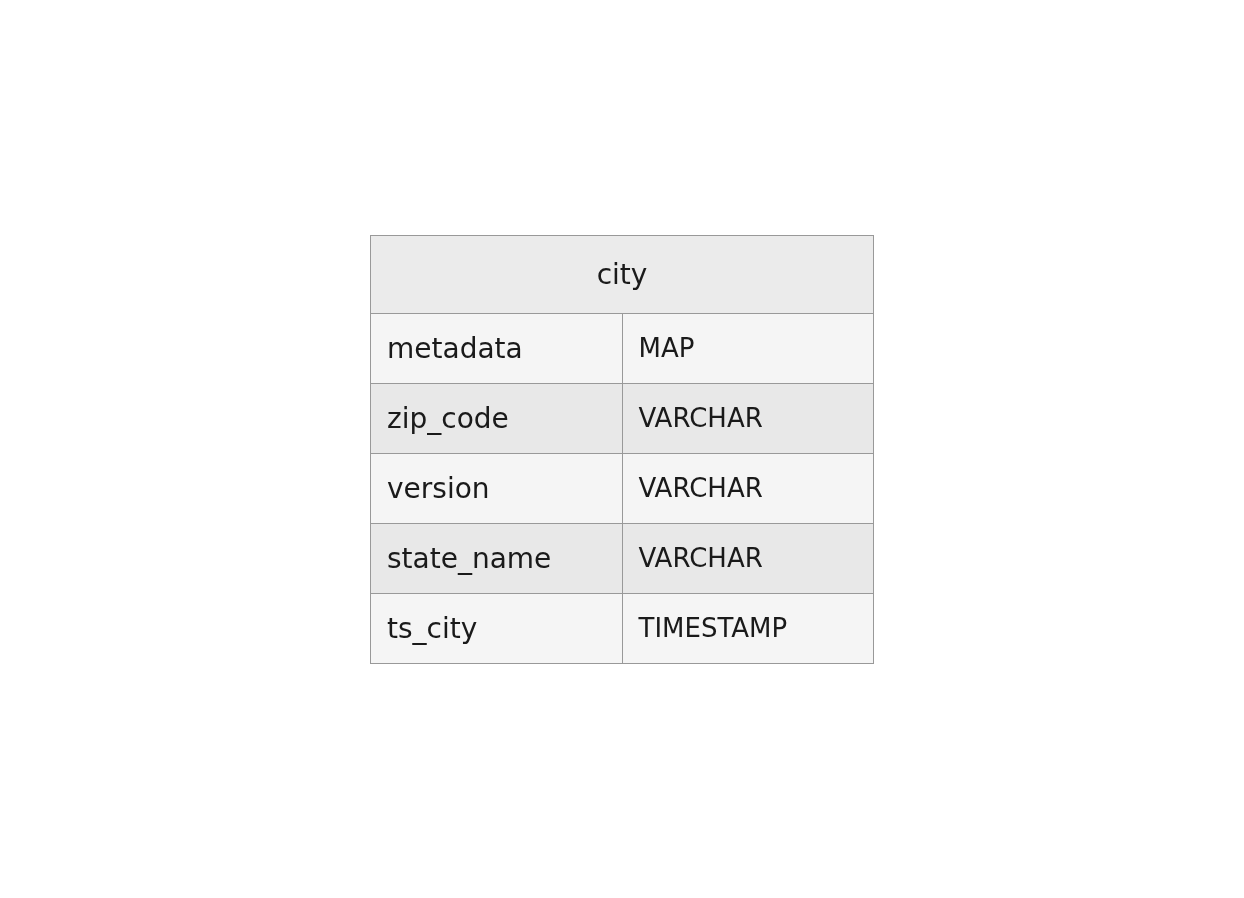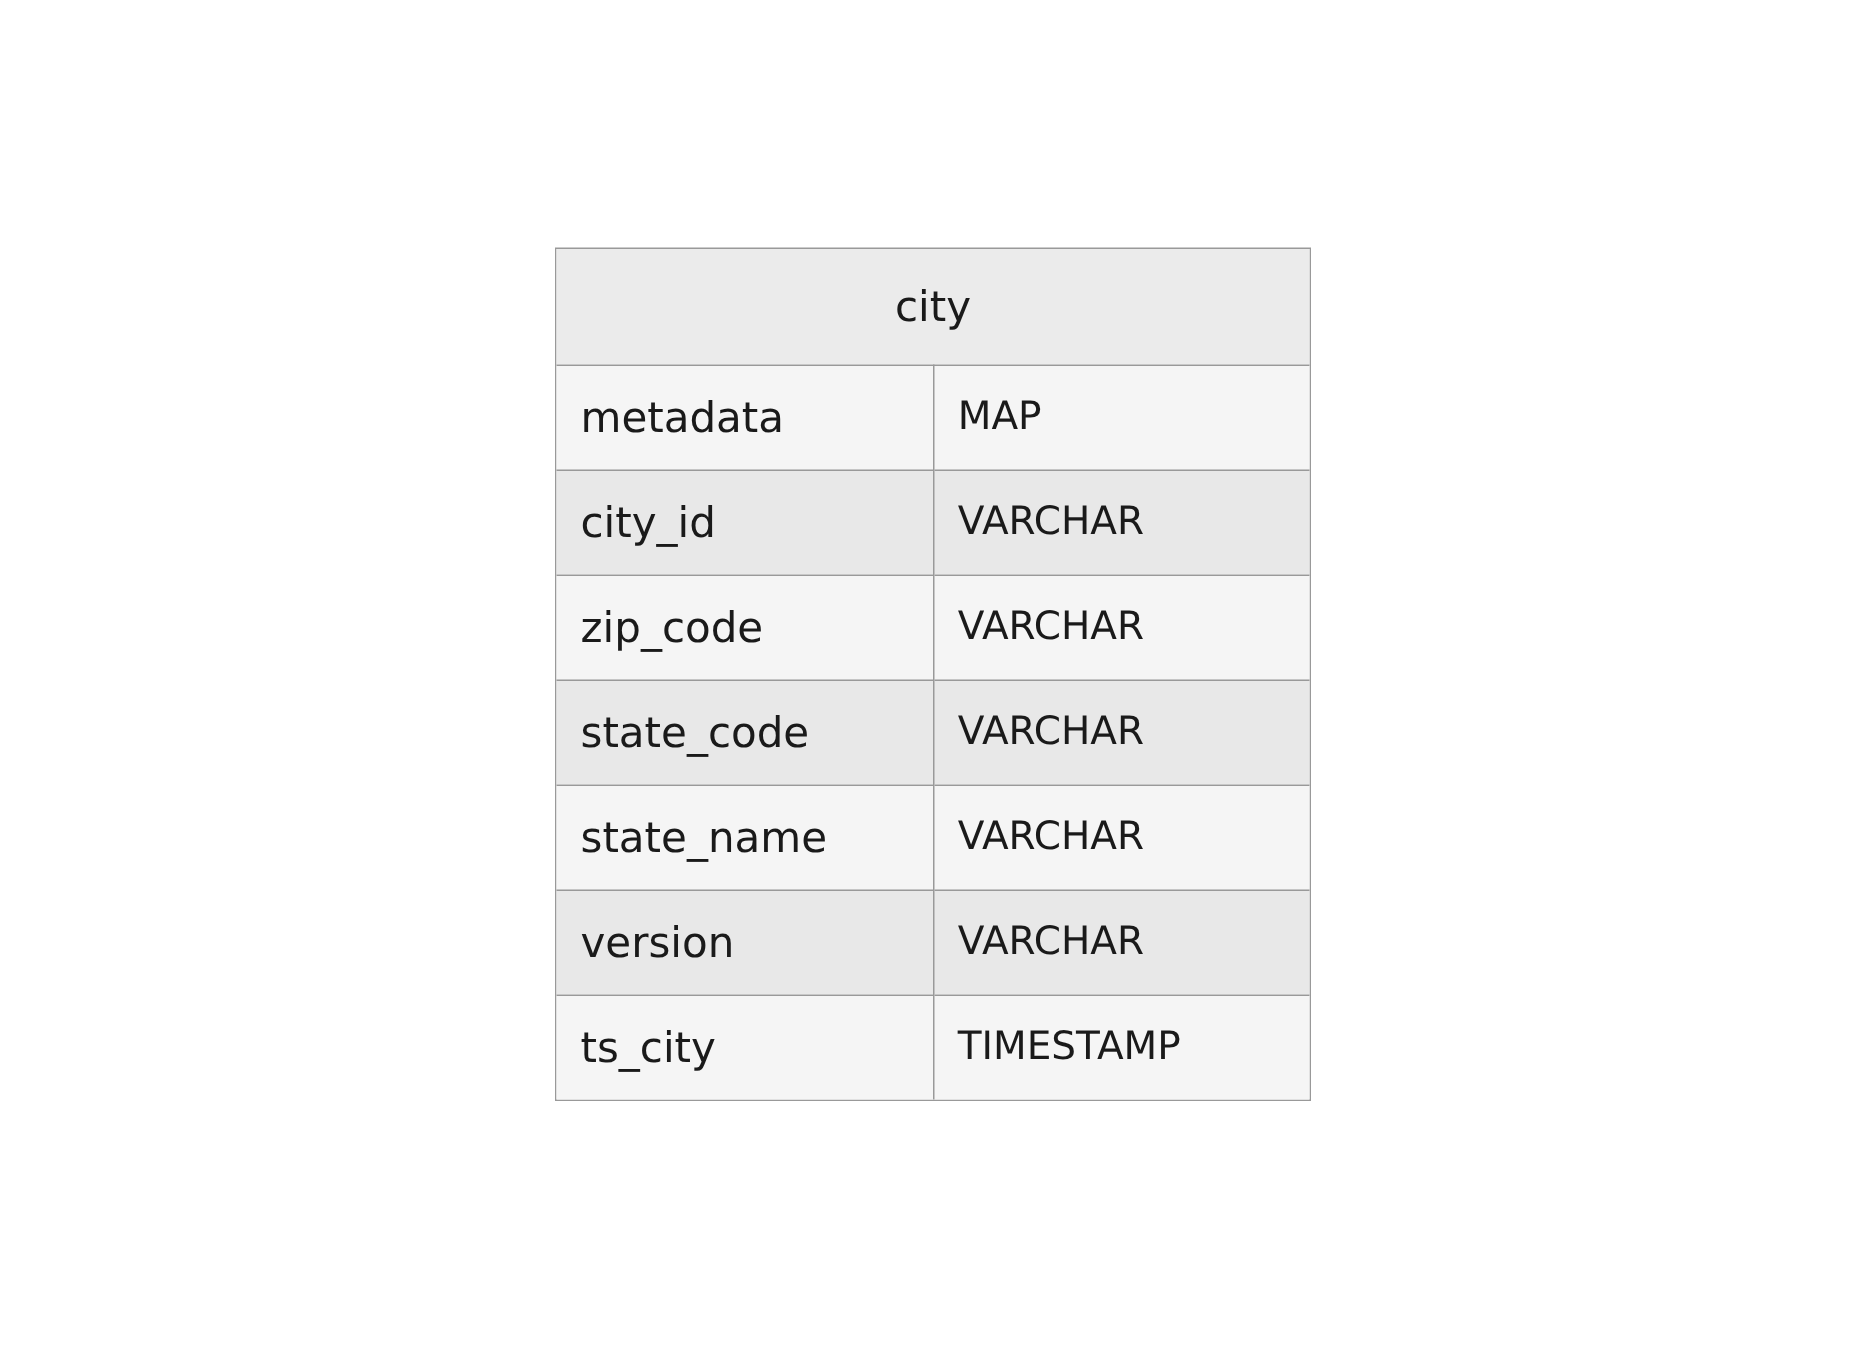--- a/index.html
+++ b/index.html
@@ -82,37 +82,29 @@
       <tr class="table-title-row">
         <th class="table-title-cell" colspan="2">city</th>
       </tr>
     </thead>
     <tbody id="table-body">
     <tr class="table-row">
           <td class="col-name">metadata</td>
           <td class="col-type">MAP</td>
         </tr>
         <tr class="table-row">
-          <td class="col-name">city_id</td>
-          <td class="col-type">VARCHAR</td>
-        </tr>
-        <tr class="table-row">
           <td class="col-name">zip_code</td>
           <td class="col-type">VARCHAR</td>
         </tr>
         <tr class="table-row">
-          <td class="col-name">state_code</td>
+          <td class="col-name">version</td>
           <td class="col-type">VARCHAR</td>
         </tr>
         <tr class="table-row">
           <td class="col-name">state_name</td>
-          <td class="col-type">VARCHAR</td>
-        </tr>
-        <tr class="table-row">
-          <td class="col-name">version</td>
           <td class="col-type">VARCHAR</td>
         </tr>
         <tr class="table-row">
           <td class="col-name">ts_city</td>
           <td class="col-type">TIMESTAMP</td>
         </tr>
       </tbody>
   </table>
 </div>
 

